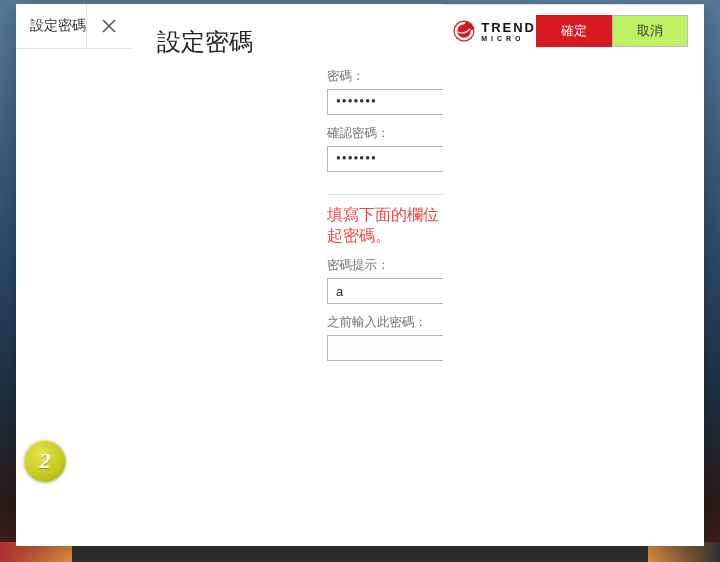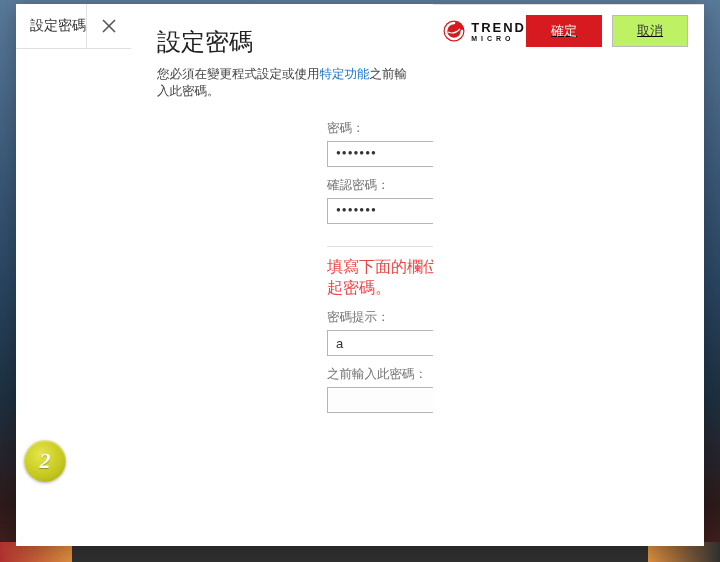--- a/index.html
+++ b/index.html
@@ -141,22 +141,20 @@
   }
   .logo-text .t2 {
     font-size: 7px;
     letter-spacing: 4px;
     font-weight: bold;
     margin-top: 1px;
   }
 
   .footer-buttons {
     display: flex;
-    gap: 10px;
-    text-decoration: underline;
   }
   .btn {
     min-width: 74px;
     height: 30px;
     border: 1px solid #bbb;
     background: #bef264;
     font-size: 13px;
     cursor: pointer;
     display: flex;
     align-items: center;
@@ -208,23 +206,20 @@
     <div class="titlebar-close">
       <svg viewBox="0 0 14 14">
         <line x1="1" y1="1" x2="13" y2="13" stroke="#555" stroke-width="1.6"></line>
         <line x1="13" y1="1" x2="1" y2="13" stroke="#555" stroke-width="1.6"></line>
       </svg>
     </div>
   </div>
 
   <div class="content">
     <h1 class="heading">設定密碼</h1>
-    <p class="subtext">
-      <span>您必須在變更程式設定或使用</span><a href="#">特定功能</a><span>之前輸入此密碼。</span>
-    </p>
 
     <div class="form-area">
 
       <div class="field-label">密碼：</div>
       <div class="field-input">
         <span class="pwd-dots">●●●●●●●</span>
       </div>
 
       <div class="field-label">確認密碼：</div>
       <div class="field-input">

